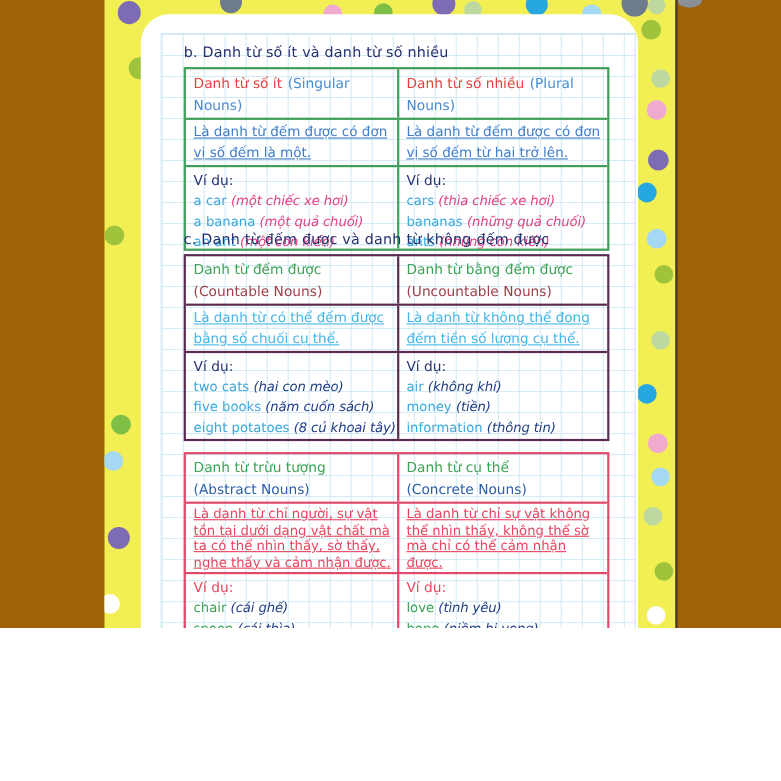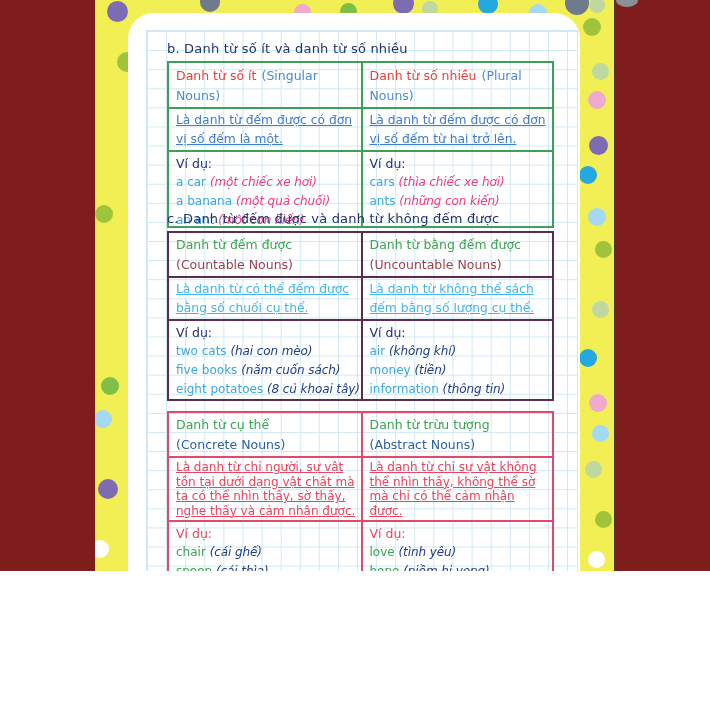--- a/index.html
+++ b/index.html
@@ -1,16 +1,16 @@
 <!DOCTYPE html>
 <html style="--frame-yellow: #f2ef55; --page-white: #ffffff; --book-edge: #4a3b28; --grid-line: #cfe8f3; --heading-navy: #25316e; --page-number-red: #e8502e; --b-border: #3f9e58; --b-header-vn: #e73f3b; --b-header-en: #4a8bd0; --b-definition: #3f7ccb; --b-label: #25316e; --b-example-en: #3aa8dd; --b-example-vn: #e63f83; --c-border: #5c2c50; --c-header-vn: #3ba354; --c-header-en: #9e3f48; --c-definition: #45b5e8; --c-label: #25316e; --c-example-en: #3aa8dd; --c-example-vn: #1f3d85; --d-border: #e24a6c; --d-header-vn: #3ba354; --d-header-en: #2d5fa8; --d-definition: #e8455e; --d-label: #e8455e; --d-example-en: #3ba354; --d-example-vn: #1f3d85; --dot-purple: #7d6cb4; --dot-olive: #9fc43c; --dot-green: #7fbf45; --dot-sage: #bdd9a0; --dot-grey: #c6d8cf; --dot-lightblue: #a5d8f3; --dot-blue: #25a8e0; --dot-pink: #f0a9cf; --dot-lavender: #b3a6d9; --dot-white: #ffffff; --dot-darkgrey: #6e7b8c;"><head>
 <meta charset="utf-8">
 <style>
   html,body{margin:0;padding:0;background:#fff;}
-  .canvas{position:relative;width:710px;height:571px;background:#7f1d1d;overflow:hidden;
+  .canvas{position:relative;width:710px;height:571px;background:#a16207;overflow:hidden;
           font-family:"DejaVu Sans",sans-serif;}
   .book{position:absolute;left:95px;top:0;width:519px;height:710px;
         background:var(--frame-yellow);border-radius:0 0 20px 18px;overflow:hidden;}
   .photo-edge{position:absolute;left:614px;top:0;width:2px;height:710px;
         background:var(--book-edge);z-index:6;}
   .blob{position:absolute;border-radius:50%;z-index:6;}
   .dot{position:absolute;border-radius:50%;z-index:1;}
   .dot.front{z-index:4;}
   .page{position:absolute;left:33px;top:13px;width:452px;height:661px;background:var(--page-white);
         border-radius:26px 26px 16px 16px;z-index:2;}
@@ -89,20 +89,21 @@
             <div class="trow tex">
               <div class="tcell">
                 <div class="exlabel">Ví dụ:</div>
                 <div class="exline"><span class="exen">a car</span> <span class="exvn">(một chiếc xe hơi)</span></div>
                 <div class="exline"><span class="exen">a banana</span> <span class="exvn">(một quả chuối)</span></div>
                 <div class="exline"><span class="exen">an ant</span> <span class="exvn">(một con kiến)</span></div>
               </div>
               <div class="tcell">
                 <div class="exlabel">Ví dụ:</div>
                 <div class="exline"><span class="exen">cars</span> <span class="exvn">(thìa chiếc xe hơi)</span></div>
+                <div class="exline"><span class="exen">bananas</span> <span class="exvn">(những quả chuối)</span></div>
                 <div class="exline"><span class="exen">ants</span> <span class="exvn">(những con kiến)</span></div>
               </div>
             </div>
           </div>
         </div>
 
         <div class="section" style="top:178px">
           <div class="sec-heading">c. Danh từ đếm được và danh từ không đếm được</div>
           <div class="ntable sec-c stacked">
             <div class="trow thead">
@@ -113,21 +114,21 @@
               <div class="tcell">
                 <span class="hvn">Danh từ bằng đếm được</span>
                 <span class="hen">(Uncountable Nouns)</span>
               </div>
             </div>
             <div class="trow tdef">
               <div class="tcell">
                 <p class="def">Là danh từ có thể đếm được bằng số chuối cụ thể.</p>
               </div>
               <div class="tcell">
-                <p class="def">Là danh từ không thể sách đếm bằng số lượng cụ thể.</p>
+                <p class="def">Là danh từ không thể đong đếm tiền số lượng cụ thể.</p>
               </div>
             </div>
             <div class="trow tex">
               <div class="tcell">
                 <div class="exlabel">Ví dụ:</div>
                 <div class="exline"><span class="exen">two cats</span> <span class="exvn">(hai con mèo)</span></div>
                 <div class="exline"><span class="exen">five books</span> <span class="exvn">(năm cuốn sách)</span></div>
                 <div class="exline"><span class="exen">eight potatoes</span> <span class="exvn">(8 củ khoai tây)</span></div>
               </div>
               <div class="tcell">
@@ -137,26 +138,26 @@
                 <div class="exline"><span class="exen">information</span> <span class="exvn">(thông tin)</span></div>
               </div>
             </div>
           </div>
         </div>
 
         <div class="section" style="top:380px">
           <div class="ntable sec-d stacked">
             <div class="trow thead">
               <div class="tcell">
+                <span class="hvn">Danh từ trừu tượng</span>
+                <span class="hen">(Abstract Nouns)</span>
+              </div>
+              <div class="tcell">
                 <span class="hvn">Danh từ cụ thể</span>
                 <span class="hen">(Concrete Nouns)</span>
-              </div>
-              <div class="tcell">
-                <span class="hvn">Danh từ trừu tượng</span>
-                <span class="hen">(Abstract Nouns)</span>
               </div>
             </div>
             <div class="trow tdef">
               <div class="tcell">
                 <p class="def">Là danh từ chỉ người, sự vật tồn tại dưới dạng vật chất mà ta có thể nhìn thấy, sờ thấy, nghe thấy và cảm nhận được.</p>
               </div>
               <div class="tcell">
                 <p class="def">Là danh từ chỉ sự vật không thể nhìn thấy, không thể sờ mà chỉ có thể cảm nhận được.</p>
               </div>
             </div>

